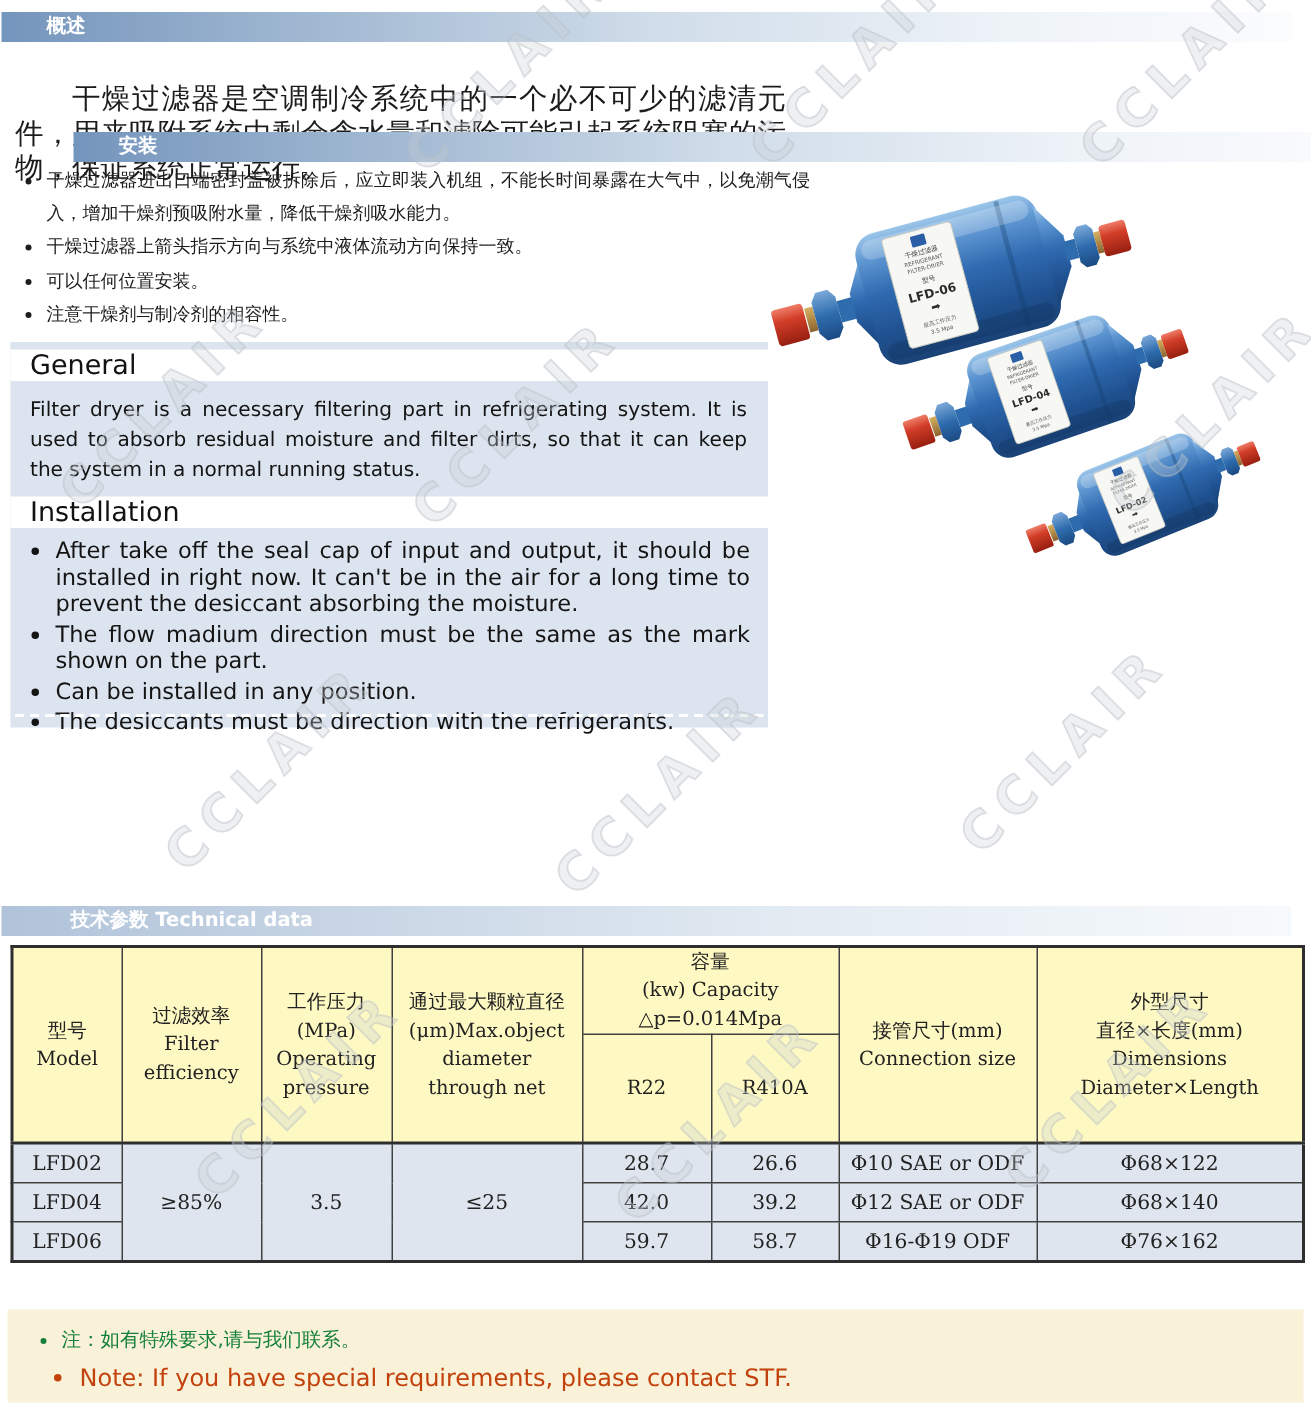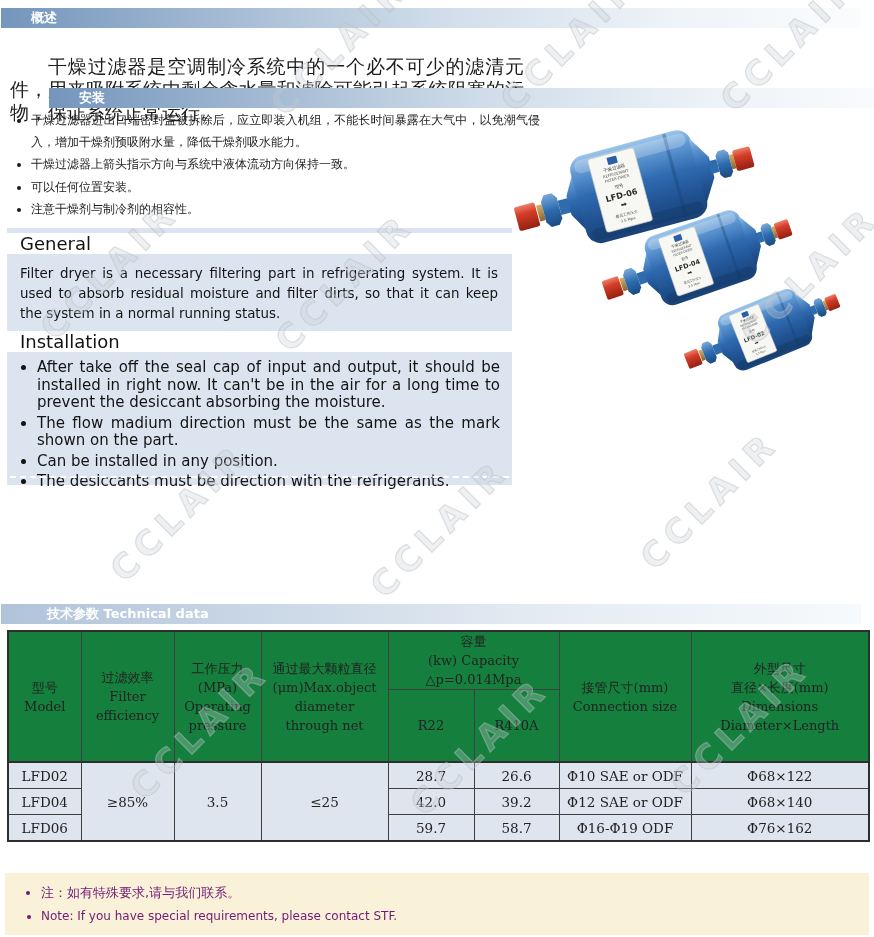--- a/index.html
+++ b/index.html
@@ -33,32 +33,32 @@
   .strip{background:#ffffff;height:21px;line-height:21px;padding-left:13px;font-size:18px;color:#121212;}
   .strip.first{margin-top:5px;}
   #general-body{padding:10px 14px 7px 13px;font-size:13.4px;line-height:20px;text-align:justify;color:#141414;}
   #panel ul{margin:7px 0 0 0;padding:0 12px 0 30px;list-style:disc;}
   #panel li{font-size:15px;line-height:17.5px;text-align:justify;margin-bottom:3px;color:#141414;}
 
   
   #tech-table{position:absolute;left:7px;top:630px;width:861px;border-collapse:collapse;table-layout:fixed;
               font-family:"DejaVu Serif","Liberation Serif",serif;color:#222;border:2px solid #2e2e2e;}
   #tech-table td{border:1px solid #404040;text-align:center;vertical-align:middle;padding:0;}
-  #tech-table thead td{background:#15803d;font-size:13px;}
+  #tech-table thead td{background:#fef9c3;font-size:13px;}
   #tech-table thead .hl{line-height:19px;}
   #tech-table tbody td{background:#dfe5ee;font-size:13.5px;height:25px;}
   #tech-table thead tr.h1 td{height:54px;}
   #tech-table thead tr.h2 td{height:71px;}
   #tech-table thead{border-bottom:2px solid #2e2e2e;}
 
   
   #note-box{position:absolute;left:5px;top:873px;width:864px;height:62px;background:#f9f1d8;box-sizing:border-box;}
   #note-box ul{margin:0;padding:11px 0 0 36px;list-style:disc;}
-  #note-box li.zh{font-size:13px;color:#701a75;margin-bottom:7px;}
-  #note-box li.en{font-size:12px;color:#701a75;}
+  #note-box li.zh{font-size:13px;color:#15803d;margin-bottom:7px;}
+  #note-box li.en{font-size:16px;color:#c2410c;margin-left:12px;}
 
   
   .wm{position:absolute;font-weight:bold;font-size:34px;letter-spacing:7px;
       color:rgba(200,205,212,0.30);-webkit-text-stroke:1.2px rgba(185,190,198,0.45);
       transform:rotate(-45deg);pointer-events:none;z-index:6;white-space:nowrap;}
 </style>
 </head>
 <body>
 
 <div id="page">

